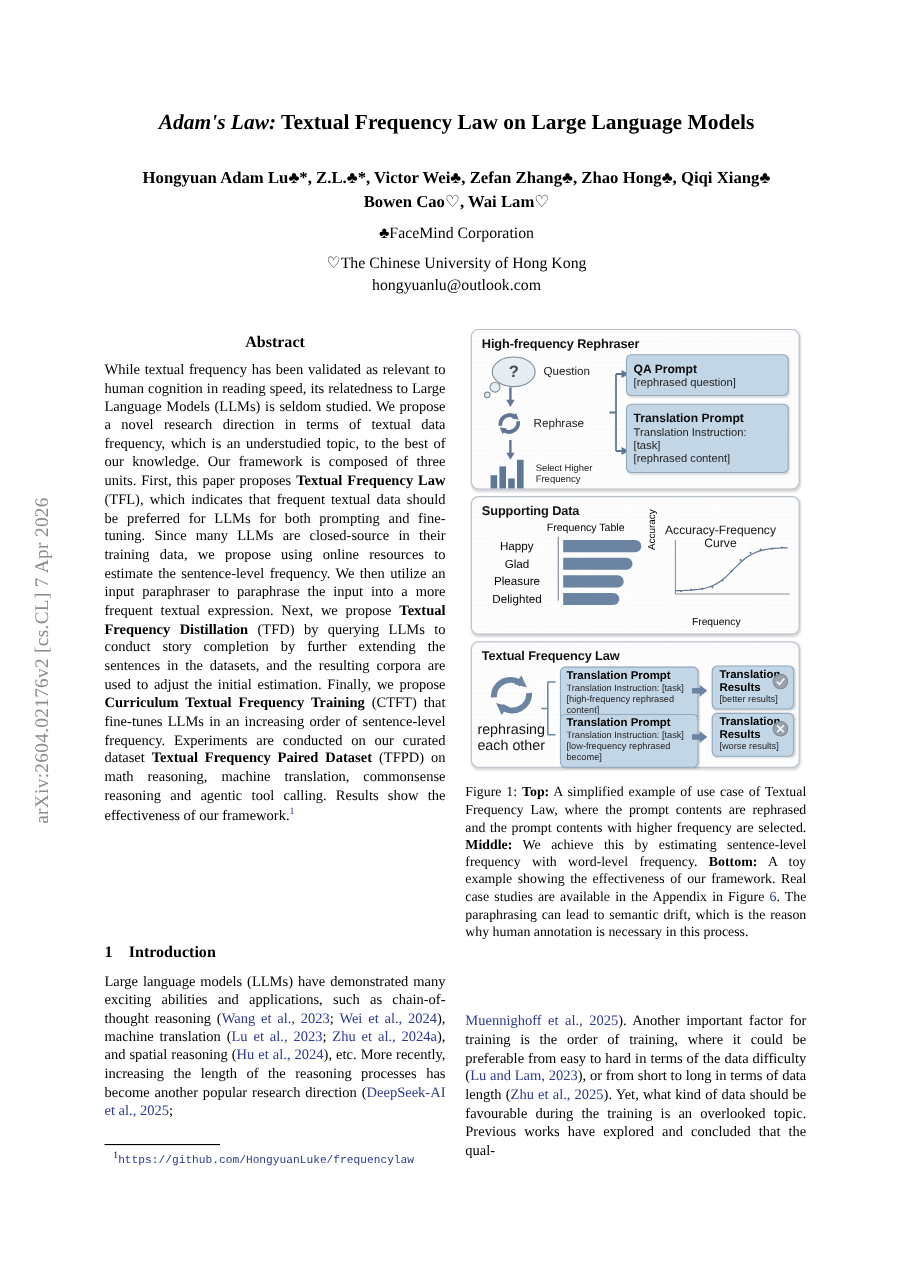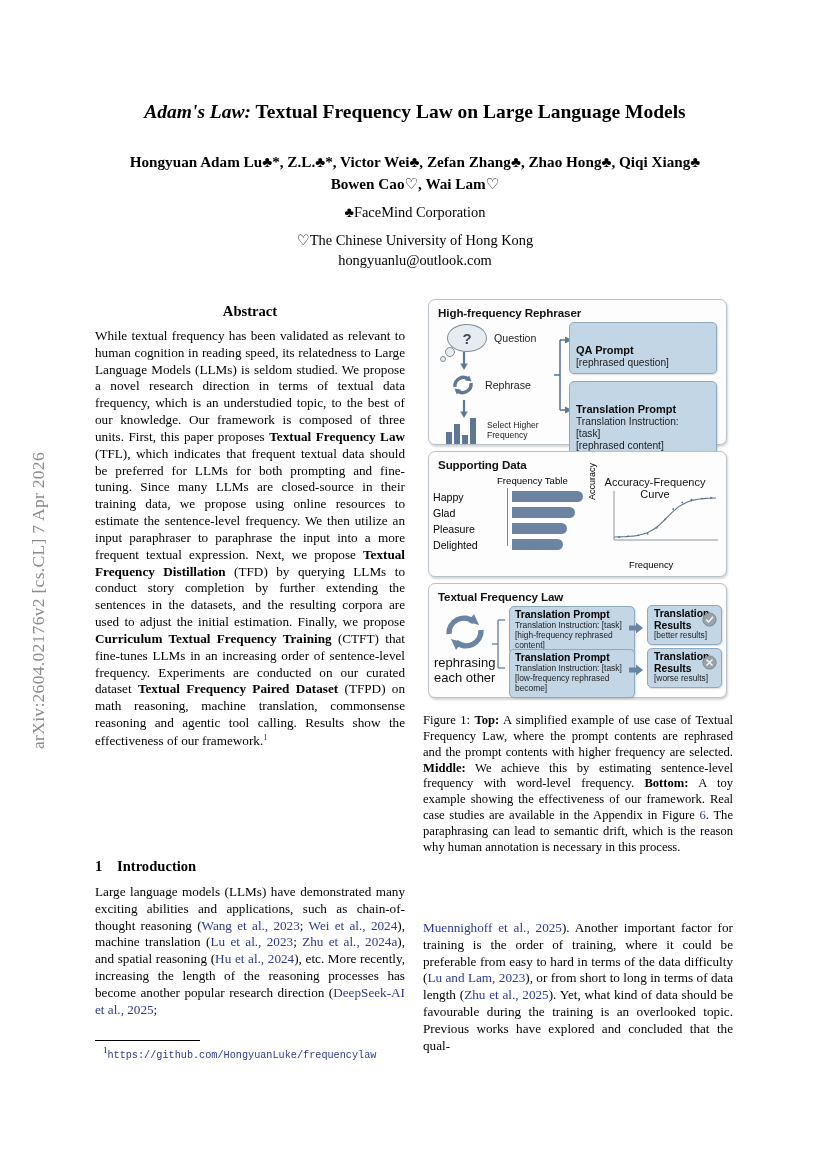--- a/index.html
+++ b/index.html
@@ -125,33 +125,33 @@
   .arrow-dn{
     width:10px; height:18px; margin-left:20px;
   }
   .recycle{ width:30px; height:30px; margin-left:9px; }
   .minibars{ width:34px; height:26px; margin-left:7px; display:flex; align-items:flex-end; gap:2px; }
   .minibars i{ display:block; width:6px; background:#5e7794; }
 
   .p1 .boxes{ position:absolute; left:140px; top:22px; width:148px; }
   .pbox{
     background:#c3d6e6; border:1px solid #8fa9c0; border-radius:5px;
-    padding:21px 5px 4px 6px; margin-bottom:7px;
+    padding:7px 5px 4px 6px; margin-bottom:7px;
     box-shadow:1px 1px 1.5px rgba(0,0,0,.13);
   }
   .pbox .hd{ font-weight:bold; font-size:11px; color:#0c0c0c; line-height:1.2; }
   .pbox .bd{ font-size:10.2px; color:#1c1c1c; line-height:1.18; }
   .brace{ position:absolute; left:124px; top:32px; }
 
   
   .p2{ height:124px; }
   .freq-title{ position:absolute; left:68px; top:23px; font-size:9.6px; }
   .bar-rows{ position:absolute; left:4px; top:38px; width:150px; }
   .bar-row{ display:flex; align-items:center; height:13px; margin-bottom:3px; }
-  .bar-row span{ width:74px; text-align:left; font-size:10.6px; padding-right:5px; }
+  .bar-row span{ width:74px; text-align:center; font-size:10.6px; padding-right:5px; }
   .bar-row i{
     display:block; height:11px; background:#6a84a1; border-radius:0 6px 6px 0;
     background-image:radial-gradient(rgba(255,255,255,.35) .6px, transparent .6px);
     background-size:4px 4px;
   }
   .bar-axis{ position:absolute; left:78px; top:36px; width:1px; height:58px; background:#7a8894; }
   .curve-wrap{ position:absolute; left:160px; top:24px; width:132px; height:92px; }
   .curve-title{ font-size:11px; text-align:center; color:#111; }
   .ylab{
     position:absolute; left:-2px; top:24px; font-size:9px;

